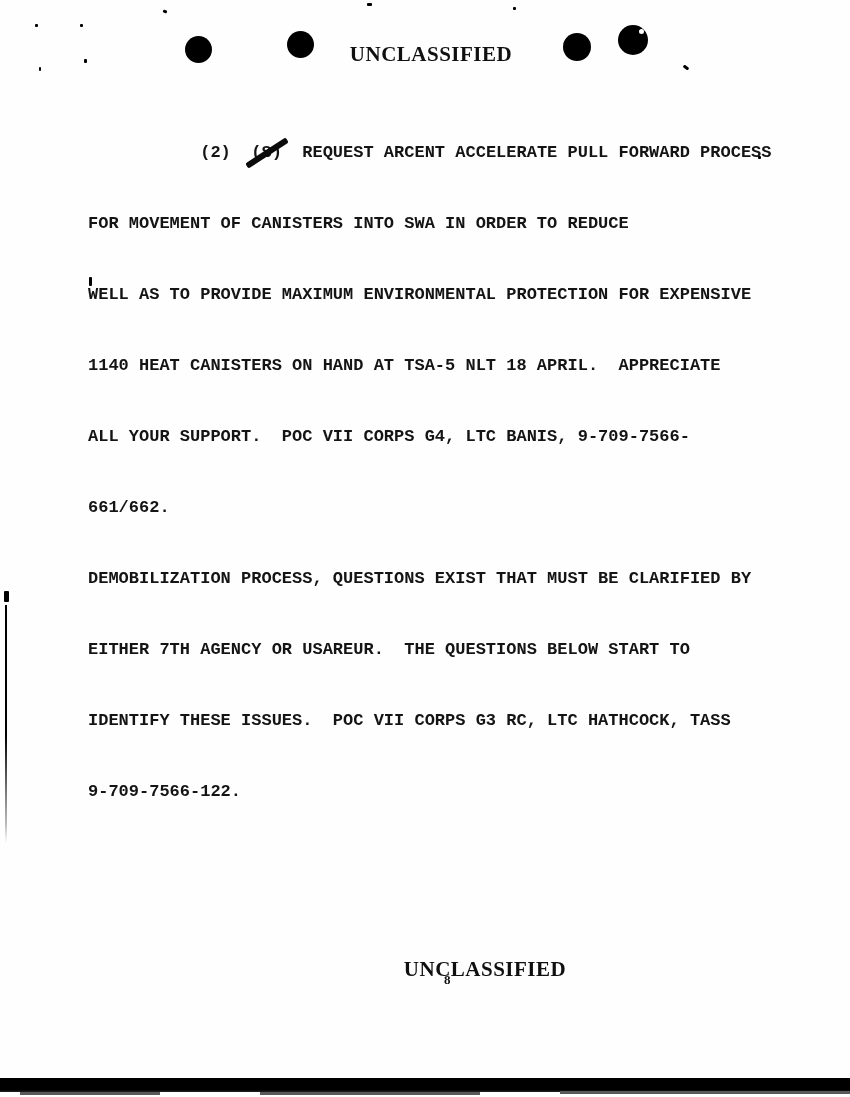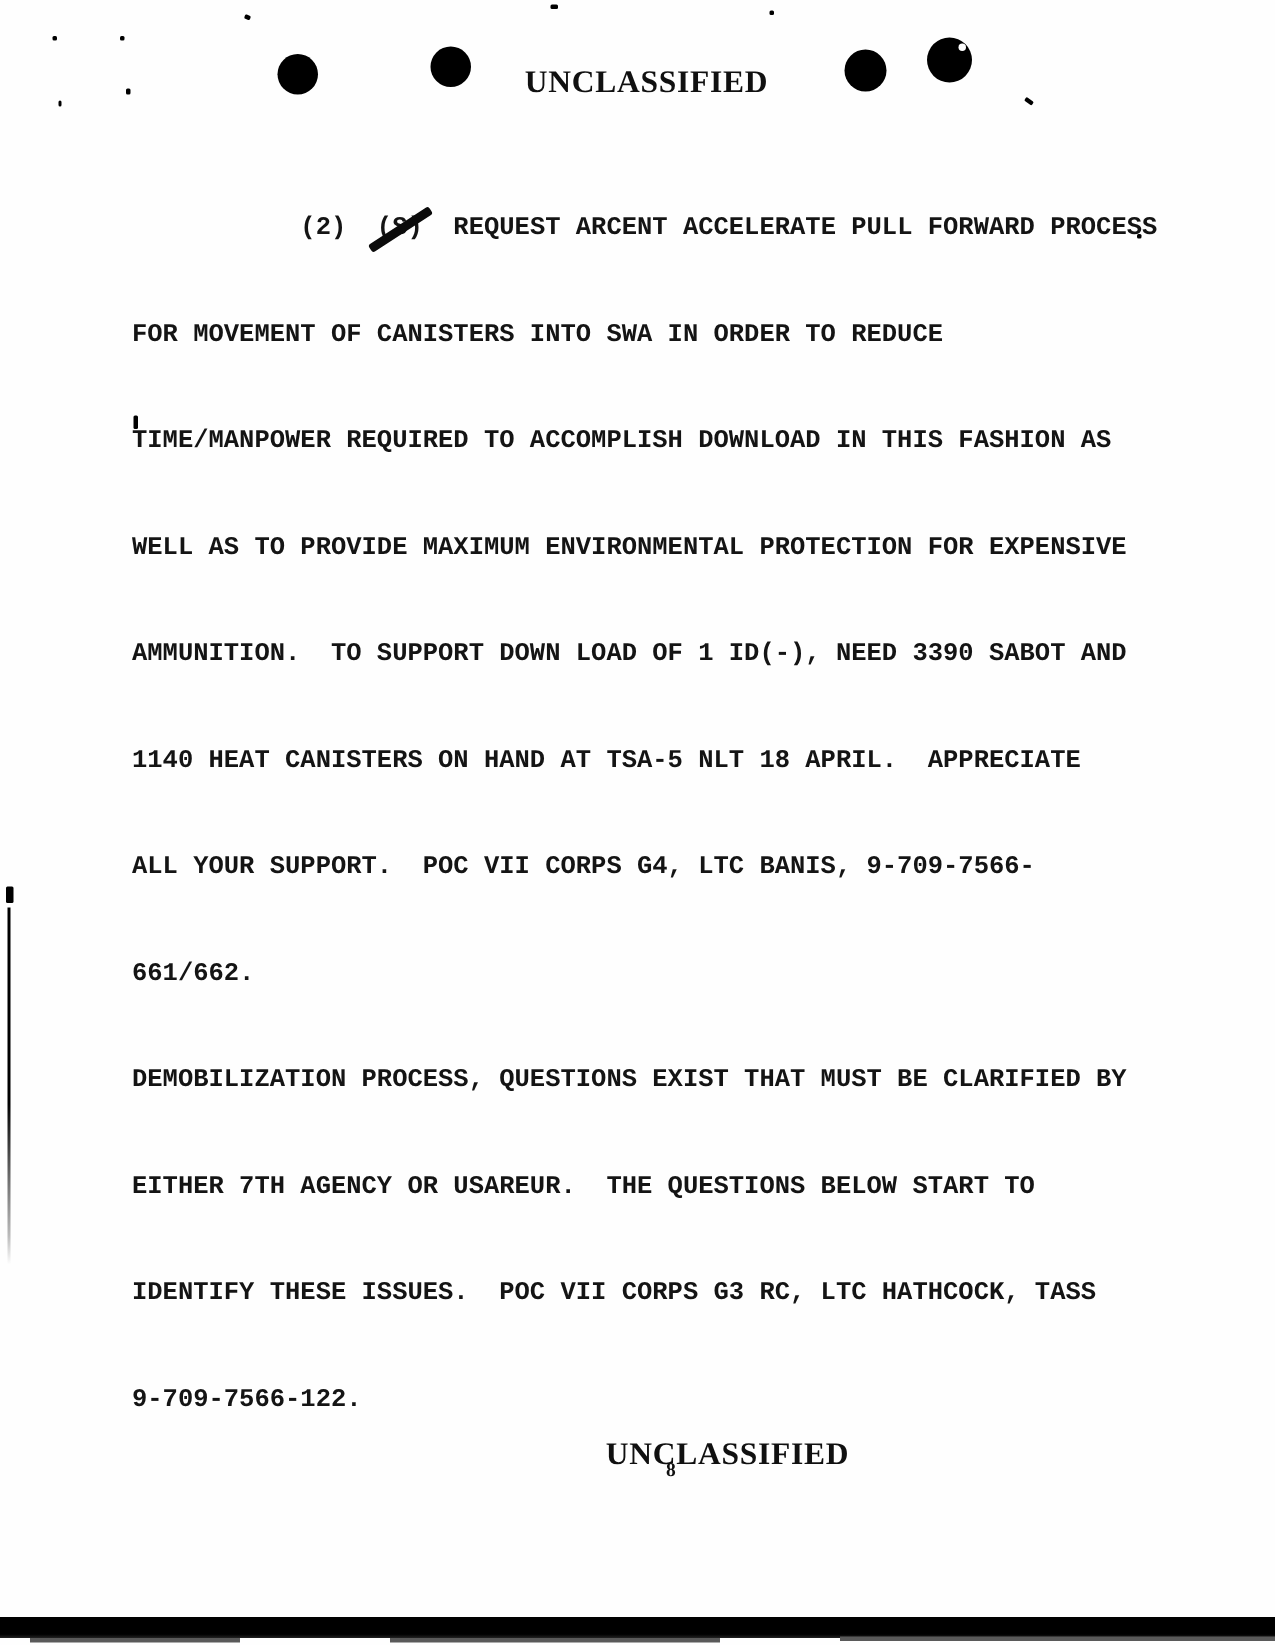--- a/index.html
+++ b/index.html
@@ -64,23 +64,21 @@
 
   <div class="dot" style="left:185px; top:36px; width:27px; height:27px;"></div>
   <div class="dot" style="left:287px; top:31px; width:27px; height:27px;"></div>
   <div class="dot" style="left:563px; top:33px; width:28px; height:28px;"></div>
   <div class="dot" style="left:618px; top:25px; width:30px; height:30px;"></div>
   <div class="dot-notch" style="left:639px; top:29px; width:5px; height:5px;"></div>
 
   <div class="body-text">
     <div class="line"><span>           (2)  </span><span class="struck heavy">(S)</span><span>  REQUEST ARCENT ACCELERATE PULL FORWARD PROCESS</span></div>
     <div class="line"><span>FOR MOVEMENT OF CANISTERS INTO SWA IN ORDER TO REDUCE</span></div>
-    <div class="line"><span>TIME/MANPOWER REQUIRED TO ACCOMPLISH DOWNLOAD IN THIS FASHION AS</span></div>
     <div class="line"><span>WELL AS TO PROVIDE MAXIMUM ENVIRONMENTAL PROTECTION FOR EXPENSIVE</span></div>
-    <div class="line"><span>AMMUNITION.  TO SUPPORT DOWN LOAD OF 1 ID(-), NEED 3390 SABOT AND</span></div>
     <div class="line"><span>1140 HEAT CANISTERS ON HAND AT TSA-5 NLT 18 APRIL.  APPRECIATE</span></div>
     <div class="line"><span>ALL YOUR SUPPORT.  POC VII CORPS G4, LTC BANIS, 9-709-7566-</span></div>
     <div class="line"><span>661/662.</span></div>
     <div class="line"><span>DEMOBILIZATION PROCESS, QUESTIONS EXIST THAT MUST BE CLARIFIED BY</span></div>
     <div class="line"><span>EITHER 7TH AGENCY OR USAREUR.  THE QUESTIONS BELOW START TO</span></div>
     <div class="line"><span>IDENTIFY THESE ISSUES.  POC VII CORPS G3 RC, LTC HATHCOCK, TASS</span></div>
     <div class="line"><span>9-709-7566-122.</span></div>
     
     
     

